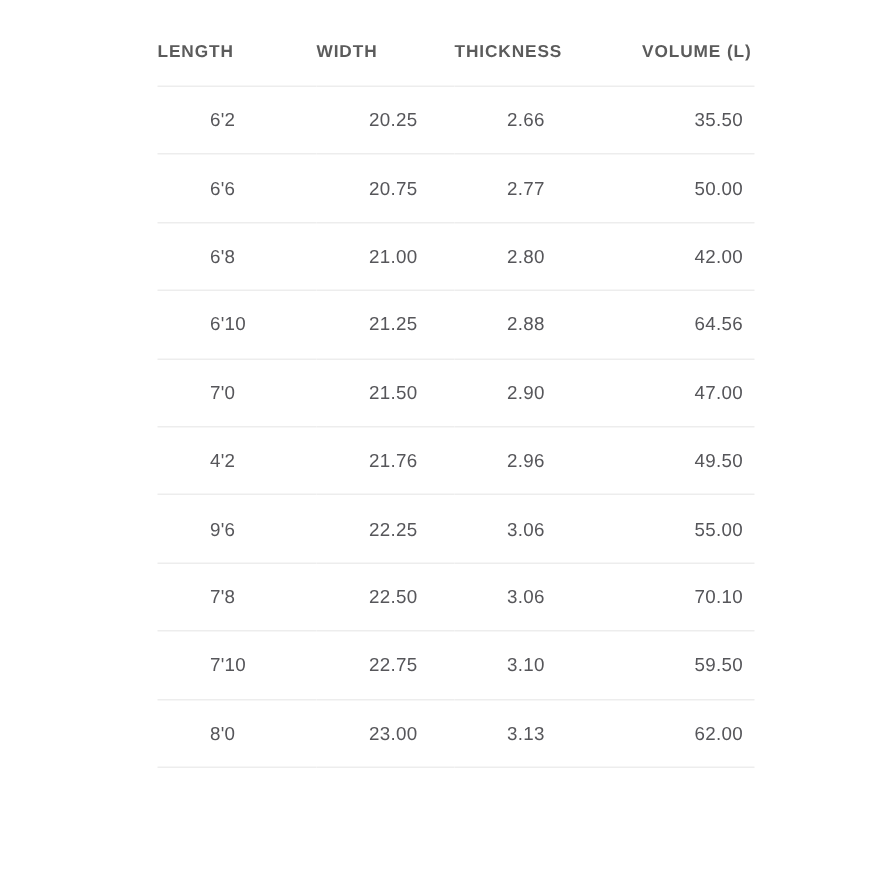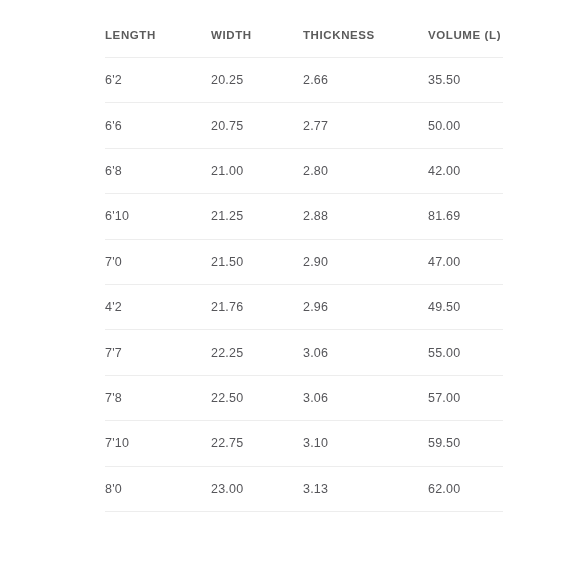--- a/index.html
+++ b/index.html
@@ -68,20 +68,21 @@
     vertical-align: middle;
     white-space: nowrap;
   }
 
   table.spec-table tbody tr:last-child td {
     border-bottom: 1px solid #ededed;
   }
 
   .cell-text {
     display: inline-block;
+    margin-left: 35px;
   }
 </style>
 </head>
 <body>
 
 <div class="page">
   <div class="table-wrap">
     <table class="spec-table">
       <colgroup>
         <col class="c-length">
@@ -113,45 +114,45 @@
           <tr>
             <td><span class="cell-text">6'8</span></td>
             <td><span class="cell-text">21.00</span></td>
             <td><span class="cell-text">2.80</span></td>
             <td><span class="cell-text">42.00</span></td>
           </tr>
           <tr>
             <td><span class="cell-text">6'10</span></td>
             <td><span class="cell-text">21.25</span></td>
             <td><span class="cell-text">2.88</span></td>
-            <td><span class="cell-text">81.69</span></td>
+            <td><span class="cell-text">64.56</span></td>
           </tr>
           <tr>
             <td><span class="cell-text">7'0</span></td>
             <td><span class="cell-text">21.50</span></td>
             <td><span class="cell-text">2.90</span></td>
             <td><span class="cell-text">47.00</span></td>
           </tr>
           <tr>
             <td><span class="cell-text">4'2</span></td>
             <td><span class="cell-text">21.76</span></td>
             <td><span class="cell-text">2.96</span></td>
             <td><span class="cell-text">49.50</span></td>
           </tr>
           <tr>
-            <td><span class="cell-text">7'7</span></td>
+            <td><span class="cell-text">9'6</span></td>
             <td><span class="cell-text">22.25</span></td>
             <td><span class="cell-text">3.06</span></td>
             <td><span class="cell-text">55.00</span></td>
           </tr>
           <tr>
             <td><span class="cell-text">7'8</span></td>
             <td><span class="cell-text">22.50</span></td>
             <td><span class="cell-text">3.06</span></td>
-            <td><span class="cell-text">57.00</span></td>
+            <td><span class="cell-text">70.10</span></td>
           </tr>
           <tr>
             <td><span class="cell-text">7'10</span></td>
             <td><span class="cell-text">22.75</span></td>
             <td><span class="cell-text">3.10</span></td>
             <td><span class="cell-text">59.50</span></td>
           </tr>
           <tr>
             <td><span class="cell-text">8'0</span></td>
             <td><span class="cell-text">23.00</span></td>

